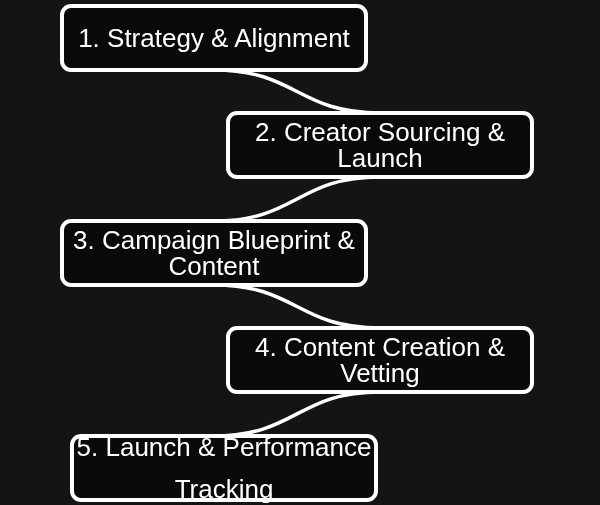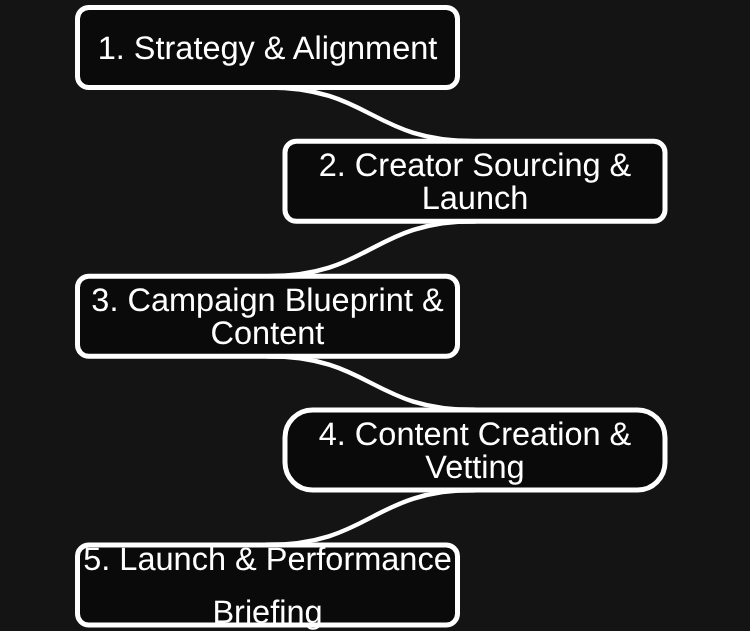--- a/index.html
+++ b/index.html
@@ -45,22 +45,22 @@
     text-align: center;
     color: var(--text);
     font-size: 26px;
     line-height: 26px;
     z-index: 2;
   }
   .node .line { display: block; white-space: nowrap; }
   .n1 { left: 60px;  top: 4px;   }
   .n2 { left: 226px; top: 111px; }
   .n3 { left: 60px;  top: 219px; justify-content: center; }
-  .n4 { left: 226px; top: 326px; border-radius: 24px; }
-  .n5 { left: 60px;  top: 434px; gap: 16px; }
+  .n4 { left: 226px; top: 326px; }
+  .n5 { left: 70px;  top: 434px; gap: 16px; }
 </style>
 </head>
 <body>
 
 <div id="canvas">
 
   <svg id="connector-layer" viewBox="0 0 600 505" xmlns="http://www.w3.org/2000/svg">
     <path d="M 214 70 C 297 70 297 113 380 113"></path>
     <path d="M 380 177 C 297 177 297 221 214 221"></path>
     <path d="M 214 285 C 297 285 297 328 380 328"></path>
@@ -82,16 +82,16 @@
     <span class="line">Content</span>
   </div>
 
   <div class="node n4">
     <span class="line">4. Content Creation &amp;</span>
     <span class="line">Vetting</span>
   </div>
 
   <div class="node n5">
     <span class="line">5. Launch &amp; Performance</span>
-    <span class="line">Briefing</span>
+    <span class="line">Tracking</span>
   </div>
 
 </div>
 
 </body></html>

